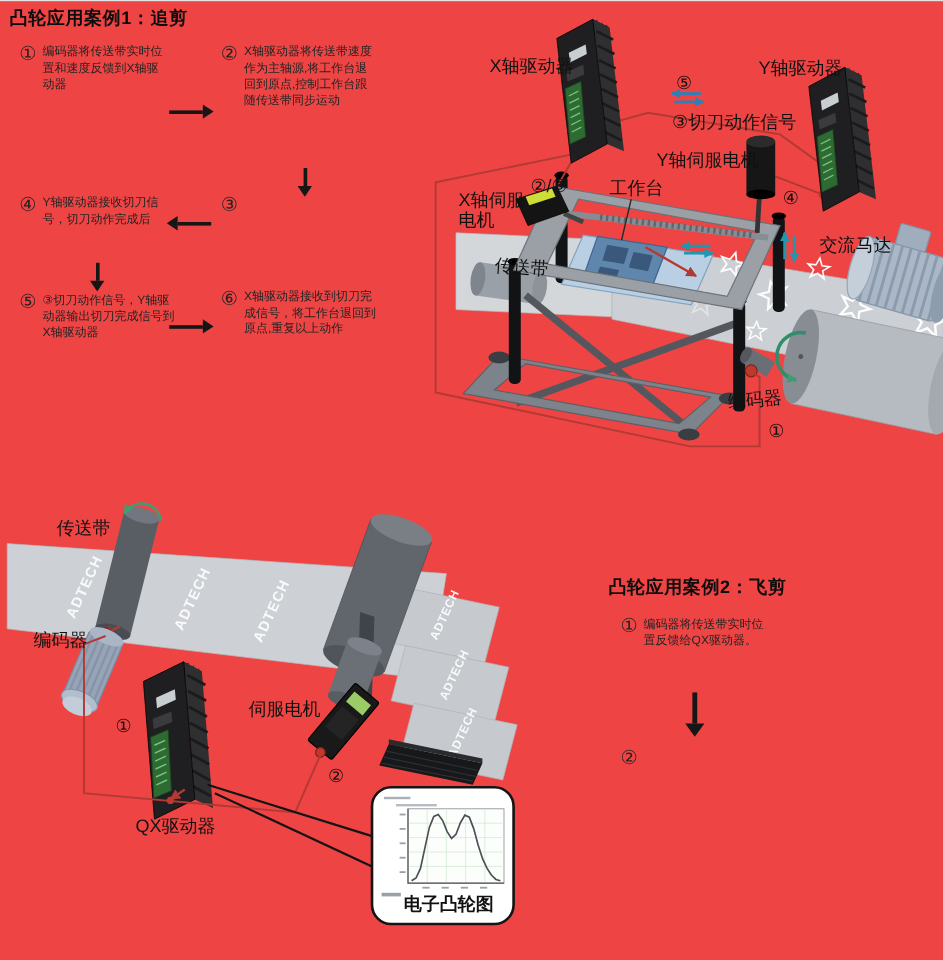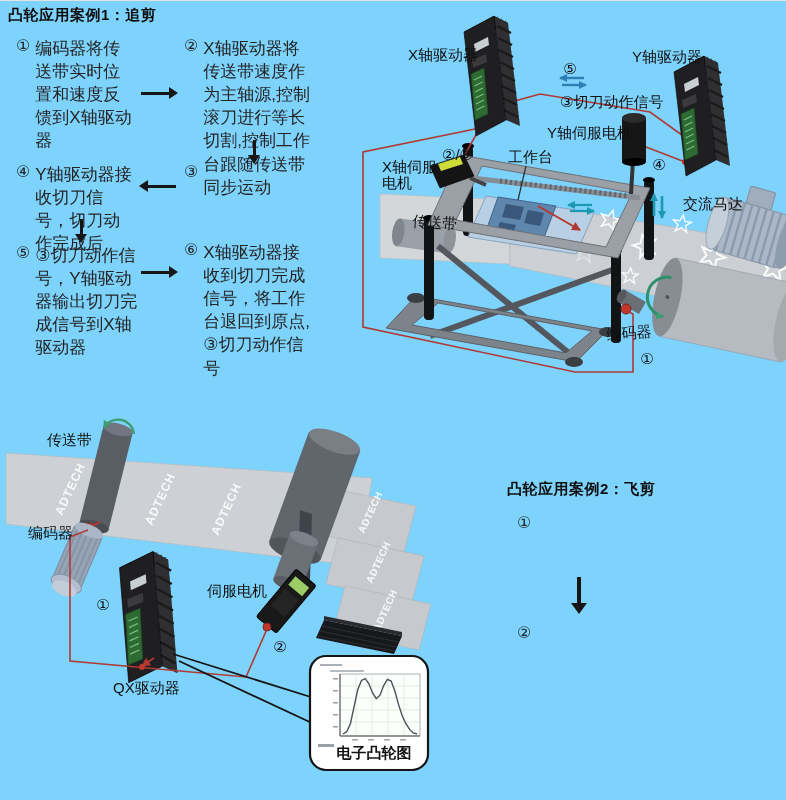--- a/index.html
+++ b/index.html
@@ -1,22 +1,22 @@
 <!DOCTYPE html>
 <html><head>
 <meta charset="utf-8">
 <style>
   html,body{margin:0;padding:0;background:#fff}
-  .canvas{position:relative;width:786px;height:800px;background:#7dd3fc;overflow:hidden;
+  .canvas{position:relative;width:786px;height:800px;background:#ef4444;overflow:hidden;
           font-family:"Liberation Sans","DejaVu Sans",sans-serif;color:#111}
   .top-hairline{position:absolute;left:0;top:0;width:786px;height:1px;background:#e2e2e2}
   .title{position:absolute;font-weight:bold;font-size:15px;letter-spacing:.5px;color:#0d0d0d;white-space:nowrap}
   .step{position:absolute;display:flex;gap:5px;color:#242424}
   .step .n{font-size:16px;line-height:1.15;flex:0 0 auto}
-  .step .t{font-size:17px;line-height:1.36;word-break:break-all}
+  .step .t{font-size:10px;line-height:1.36;word-break:break-all}
   
   .fa{position:absolute;background:#161616}
   .fa-h{height:3px}
   .fa-h.right::after{content:'';position:absolute;right:-9px;top:-5px;width:0;height:0;
       border-top:6.5px solid transparent;border-bottom:6.5px solid transparent;border-left:9px solid #161616}
   .fa-h.left::before{content:'';position:absolute;left:-9px;top:-5px;width:0;height:0;
       border-top:6.5px solid transparent;border-bottom:6.5px solid transparent;border-right:9px solid #161616}
   .fa-v{width:3px}
   .fa-v.down::after{content:'';position:absolute;bottom:-9px;left:-5px;width:0;height:0;
       border-left:6.5px solid transparent;border-right:6.5px solid transparent;border-top:9px solid #161616}
@@ -36,36 +36,36 @@
   <div class="top-hairline"></div>
 
   <div class="title" style="left:8px;top:6px">凸轮应用案例1：追剪</div>
 
   <div class="step" style="left:16px;top:37px">
     <span class="n">①</span>
     <span class="t" style="width:100px">编码器将传送带实时位置和速度反馈到X轴驱动器</span>
   </div>
   <div class="step" style="left:184px;top:37px">
     <span class="n">②</span>
-    <span class="t" style="width:110px">X轴驱动器将传送带速度作为主轴源,控制滚刀进行等长切割,控制工作台跟随传送带同步运动</span>
+    <span class="t" style="width:110px">X轴驱动器将传送带速度作为主轴源,将工作台退回到原点,控制工作台跟随传送带同步运动</span>
   </div>
   <div class="step" style="left:184px;top:163px">
     <span class="n">③</span>
   </div>
   <div class="step" style="left:16px;top:163px">
     <span class="n">④</span>
     <span class="t" style="width:98px">Y轴驱动器接收切刀信号，切刀动作完成后</span>
   </div>
   <div class="step" style="left:16px;top:244px">
     <span class="n">⑤</span>
     <span class="t" style="width:110px">③切刀动作信号，Y轴驱动器输出切刀完成信号到X轴驱动器</span>
   </div>
   <div class="step" style="left:184px;top:241px">
     <span class="n">⑥</span>
-    <span class="t" style="width:112px">X轴驱动器接收到切刀完成信号，将工作台退回到原点,③切刀动作信号</span>
+    <span class="t" style="width:112px">X轴驱动器接收到切刀完成信号，将工作台退回到原点,重复以上动作</span>
   </div>
 
   <div class="fa fa-h right" style="left:141px;top:92px;width:28px"></div>
   <div class="fa fa-v down" style="left:253px;top:140px;height:15px"></div>
   <div class="fa fa-h left" style="left:148px;top:185px;width:28px"></div>
   <div class="fa fa-v down" style="left:80px;top:219px;height:15px"></div>
   <div class="fa fa-h right" style="left:141px;top:271px;width:28px"></div>
 
   <svg id="top-diagram" style="left:360px;top:8px" width="426" height="384" viewBox="0 0 426 384">
     <defs>
@@ -368,18 +368,19 @@
     <text class="lbl" x="103" y="212" text-anchor="middle">①</text>
     <text class="lbl" x="113" y="295">QX驱动器</text>
     <text class="lbl" x="207" y="198">伺服电机</text>
     <text class="lbl" x="280" y="254" text-anchor="middle">②</text>
   </svg>
 
   <div class="title" style="left:507px;top:480px">凸轮应用案例2：飞剪</div>
 
   <div class="step" style="left:517px;top:514px">
     <span class="n">①</span>
+    <span class="t" style="width:108px">编码器将传送带实时位置反馈给QX驱动器。</span>
   </div>
   <div class="fa fa-v big down" style="left:577px;top:577px;height:26px"></div>
   <div class="step" style="left:517px;top:624px">
     <span class="n">②</span>
   </div>
 </div>
 
 </body></html>

